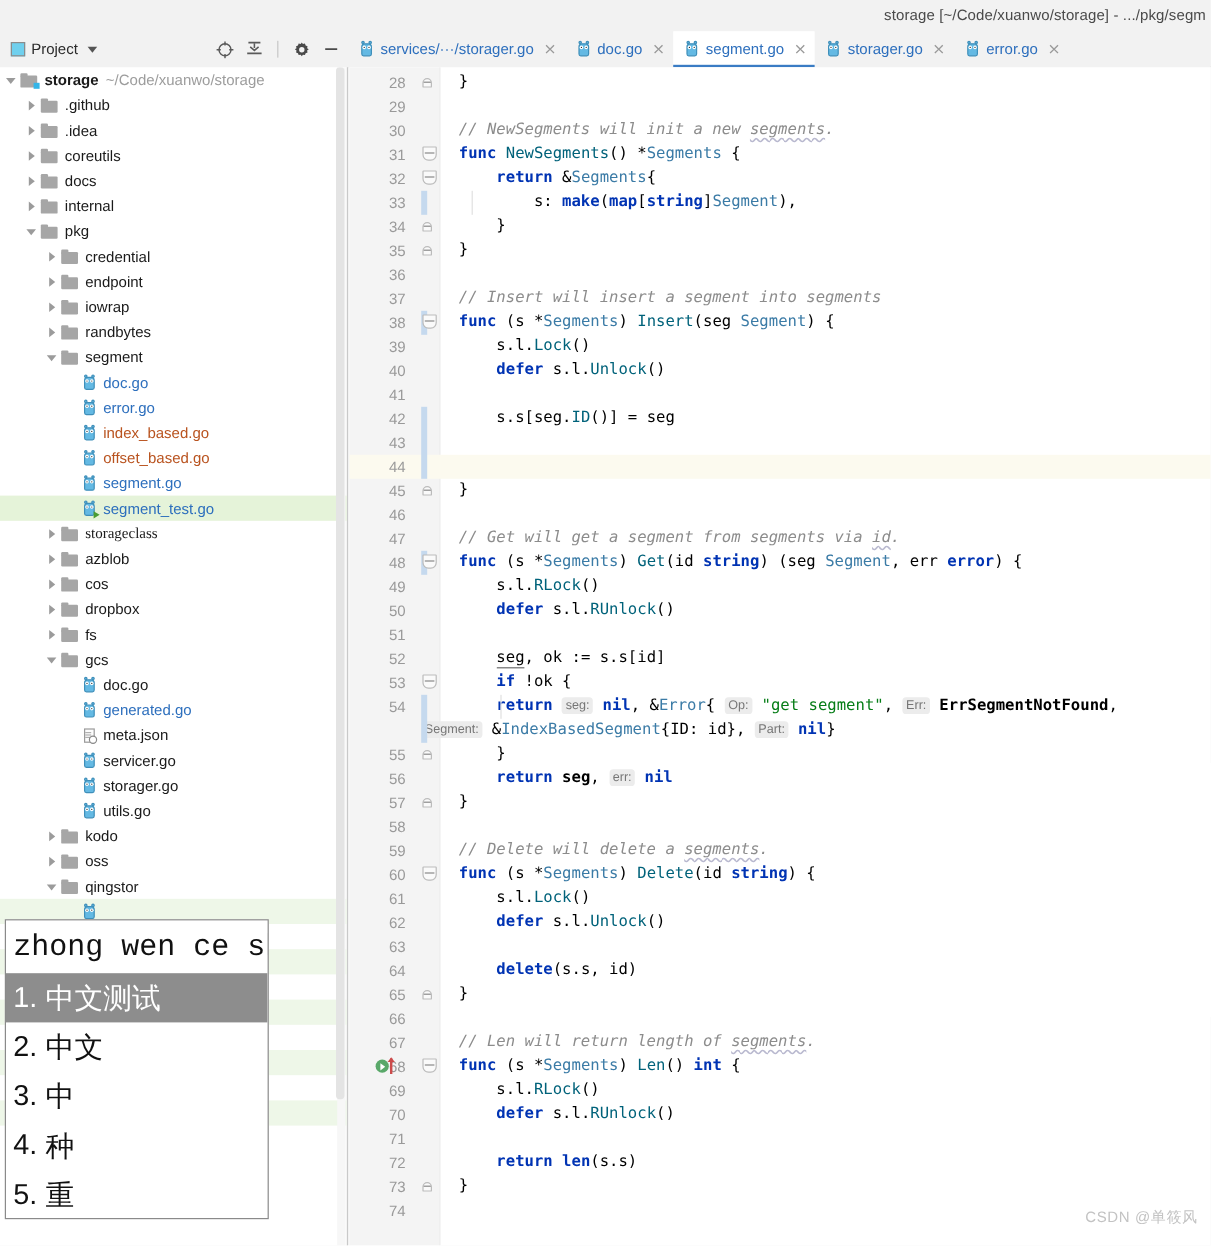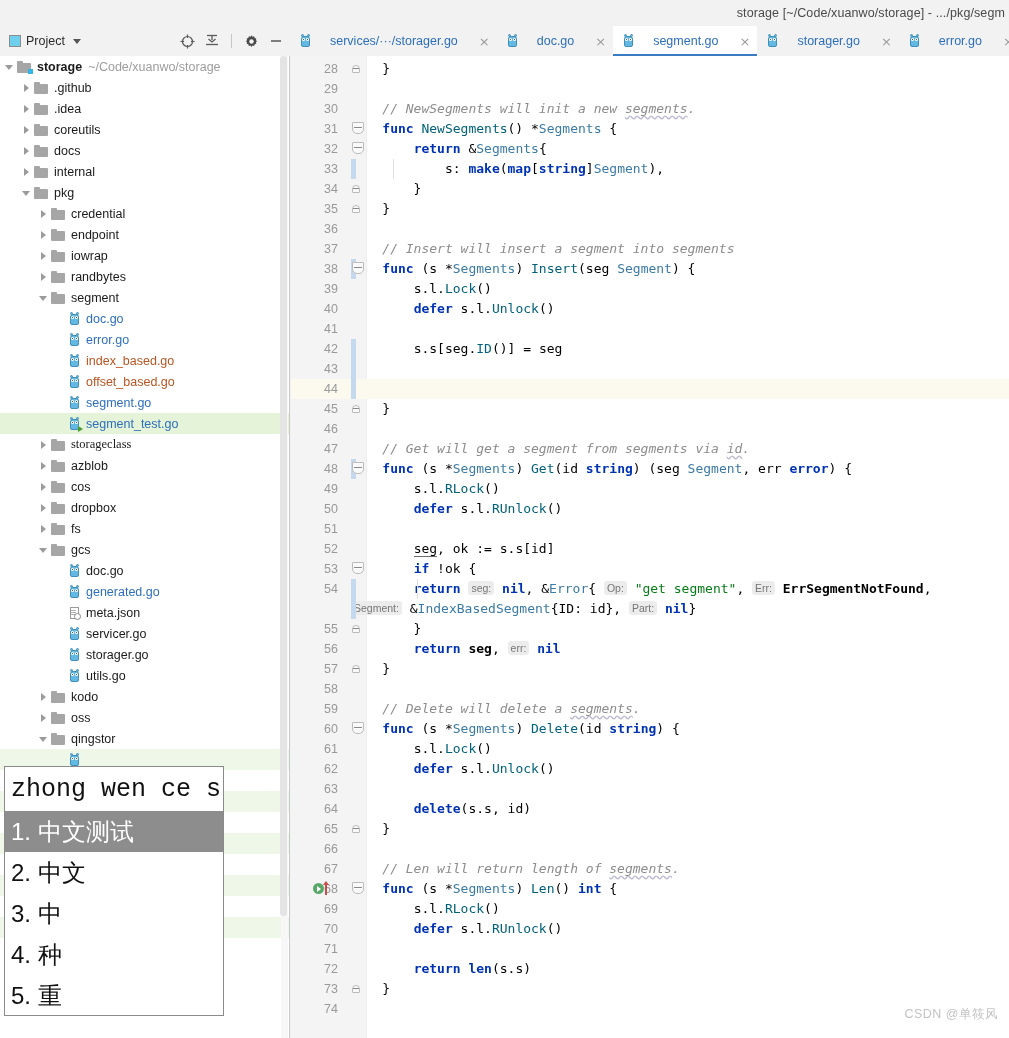--- a/index.html
+++ b/index.html
@@ -59,21 +59,21 @@
   .ticon { width: 16px; height: 16px; display:flex; align-items:center; justify-content:center; cursor: default; }
   .tb-sep { width: 1px; height: 14px; background: #c6c6c6; margin: 0 2px; }
 
   
   .tabs {
     position: absolute; left: 290px; top: 0; right: 0; height: 30px;
     display: flex; align-items: stretch;
     background: #f2f2f2;
   }
   .tab {
-    display: flex; align-items: center; gap: 18px;
+    display: flex; align-items: center; gap: 5px;
     padding: 0 7px 0 9px;
     font-size: 12.5px; color: #2d6fbd;
     position: relative; white-space: nowrap;
     background: #f2f2f2;
   }
   .tab.active { background: #ffffff; }
   .tab.active::after {
     content: ""; position: absolute; left: 0; right: 0; bottom: 0; height: 2px;
     background: #3a7cc4;
   }

